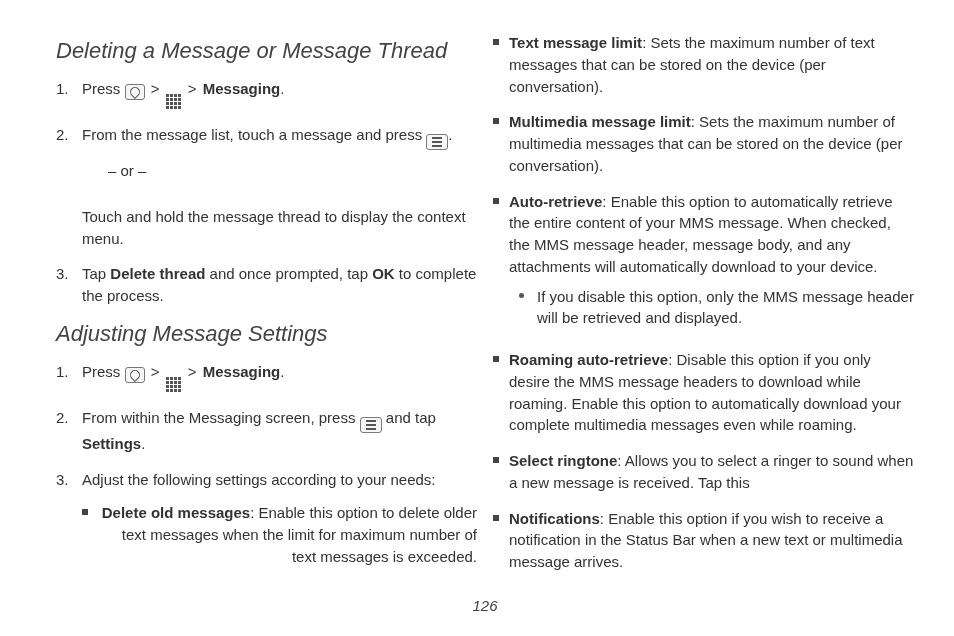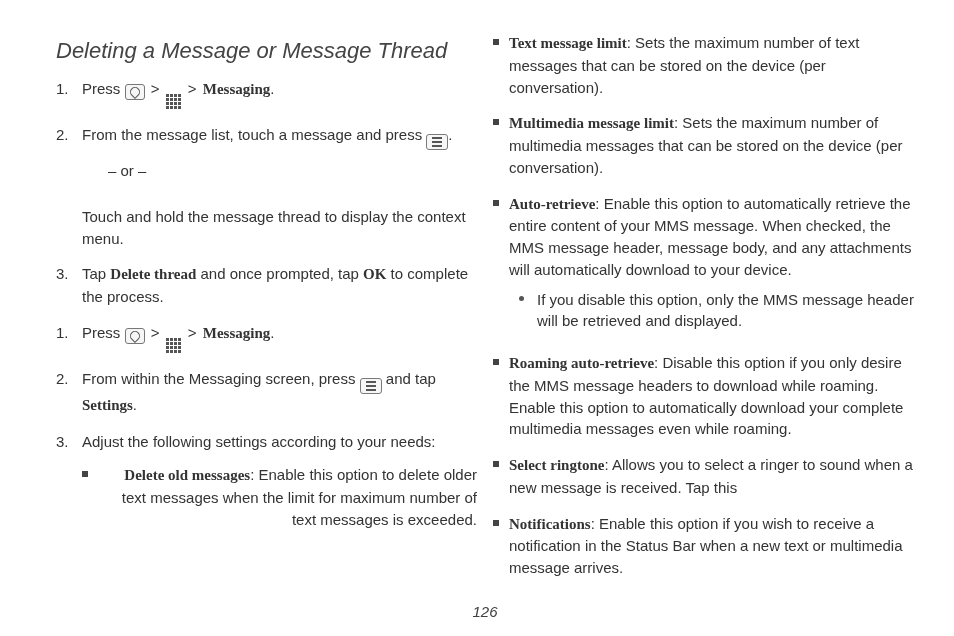--- a/index.html
+++ b/index.html
@@ -6,21 +6,21 @@
   html, body { width: 954px; height: 636px; background: #fff; font-family: Arial, Helvetica, sans-serif; color: #333; }
   .page { display: flex; flex-direction: column; height: 100%; padding: 32px 40px 6px 56px; }
   .cols { display: flex; flex: 1 1 auto; gap: 16px; }
   .col { flex: 1 1 0; min-width: 0; }
   h3.section { font-style: italic; font-weight: 400; font-size: 22px; color: #444; margin: 6px 0 14px 0; }
   ol.steps { list-style: none; counter-reset: step; padding-left: 0; }
   ol.steps > li { counter-increment: step; position: relative; padding-left: 26px; margin-bottom: 14px; font-size: 15px; line-height: 1.45; color: #333; }
   ol.steps > li::before { content: counter(step) "."; position: absolute; left: 0; top: 0; font-size: 15px; color: #333; }
   .steptext { display: block; }
   .indent { padding-left: 26px; margin-top: 10px; margin-bottom: 24px; font-size: 15px; line-height: 1.45; }
-  b { font-weight: 700; font-family: Liberation Serif, serif; }
+  b { font-weight: 700; }
   .chev { display:inline-block; font-weight:400; color:#333; padding:0 2px; }
   .ico { display:inline-block; vertical-align:-3px; }
   .ico-home { width:20px; height:16px; border:1px solid #777; border-radius:3px; display:inline-flex; align-items:center; justify-content:center; background:#f6f6f6; }
   .ico-home::after { content:""; width:8px; height:8px; border:1.3px solid #555; border-radius:50% 50% 50% 0; transform: rotate(-45deg); }
   .ico-grid { width:16px; height:16px; display:inline-grid; grid-template-columns:repeat(4,3px); grid-template-rows:repeat(4,3px); gap:1px; }
   .ico-grid span { background:#555; }
   .ico-menu { width:22px; height:16px; border:1px solid #7a7a7a; border-radius:3px; display:inline-flex; align-items:center; justify-content:center; background:#f6f6f6; }
   .ico-menu::after { content:""; width:10px; height:2px; background:#555; box-shadow: 0 -4px 0 #555, 0 4px 0 #555; }
   .bul-sq { list-style:none; padding-left:0; }
   .bul-sq > li { position:relative; padding-left:16px; margin-bottom:14px; font-size:15px; line-height:1.45; }
@@ -70,20 +70,21 @@
           <span>From the message list, touch a message and press </span>
           <span class="ico ico-menu"></span><span>.</span>
           <div class="indent or">– or –</div>
           <div class="steptext" style="margin-top:8px;">Touch and hold the message thread to display the context menu.</div>
         </li>
         <li>
           <span>Tap </span><b>Delete thread</b><span> and once prompted, tap </span><b>OK</b><span> to complete the process.</span>
         </li>
       </ol>
 
+      <h3 class="section" style="margin-top:14px;">Adjusting Message Settings</h3>
       <ol class="steps">
         <li>
           <span>Press </span>
           <span class="ico ico-home"></span>
           <span class="chev">&gt;</span>
           <span class="ico ico-grid">
               <span></span>
               <span></span>
               <span></span>
               <span></span>

